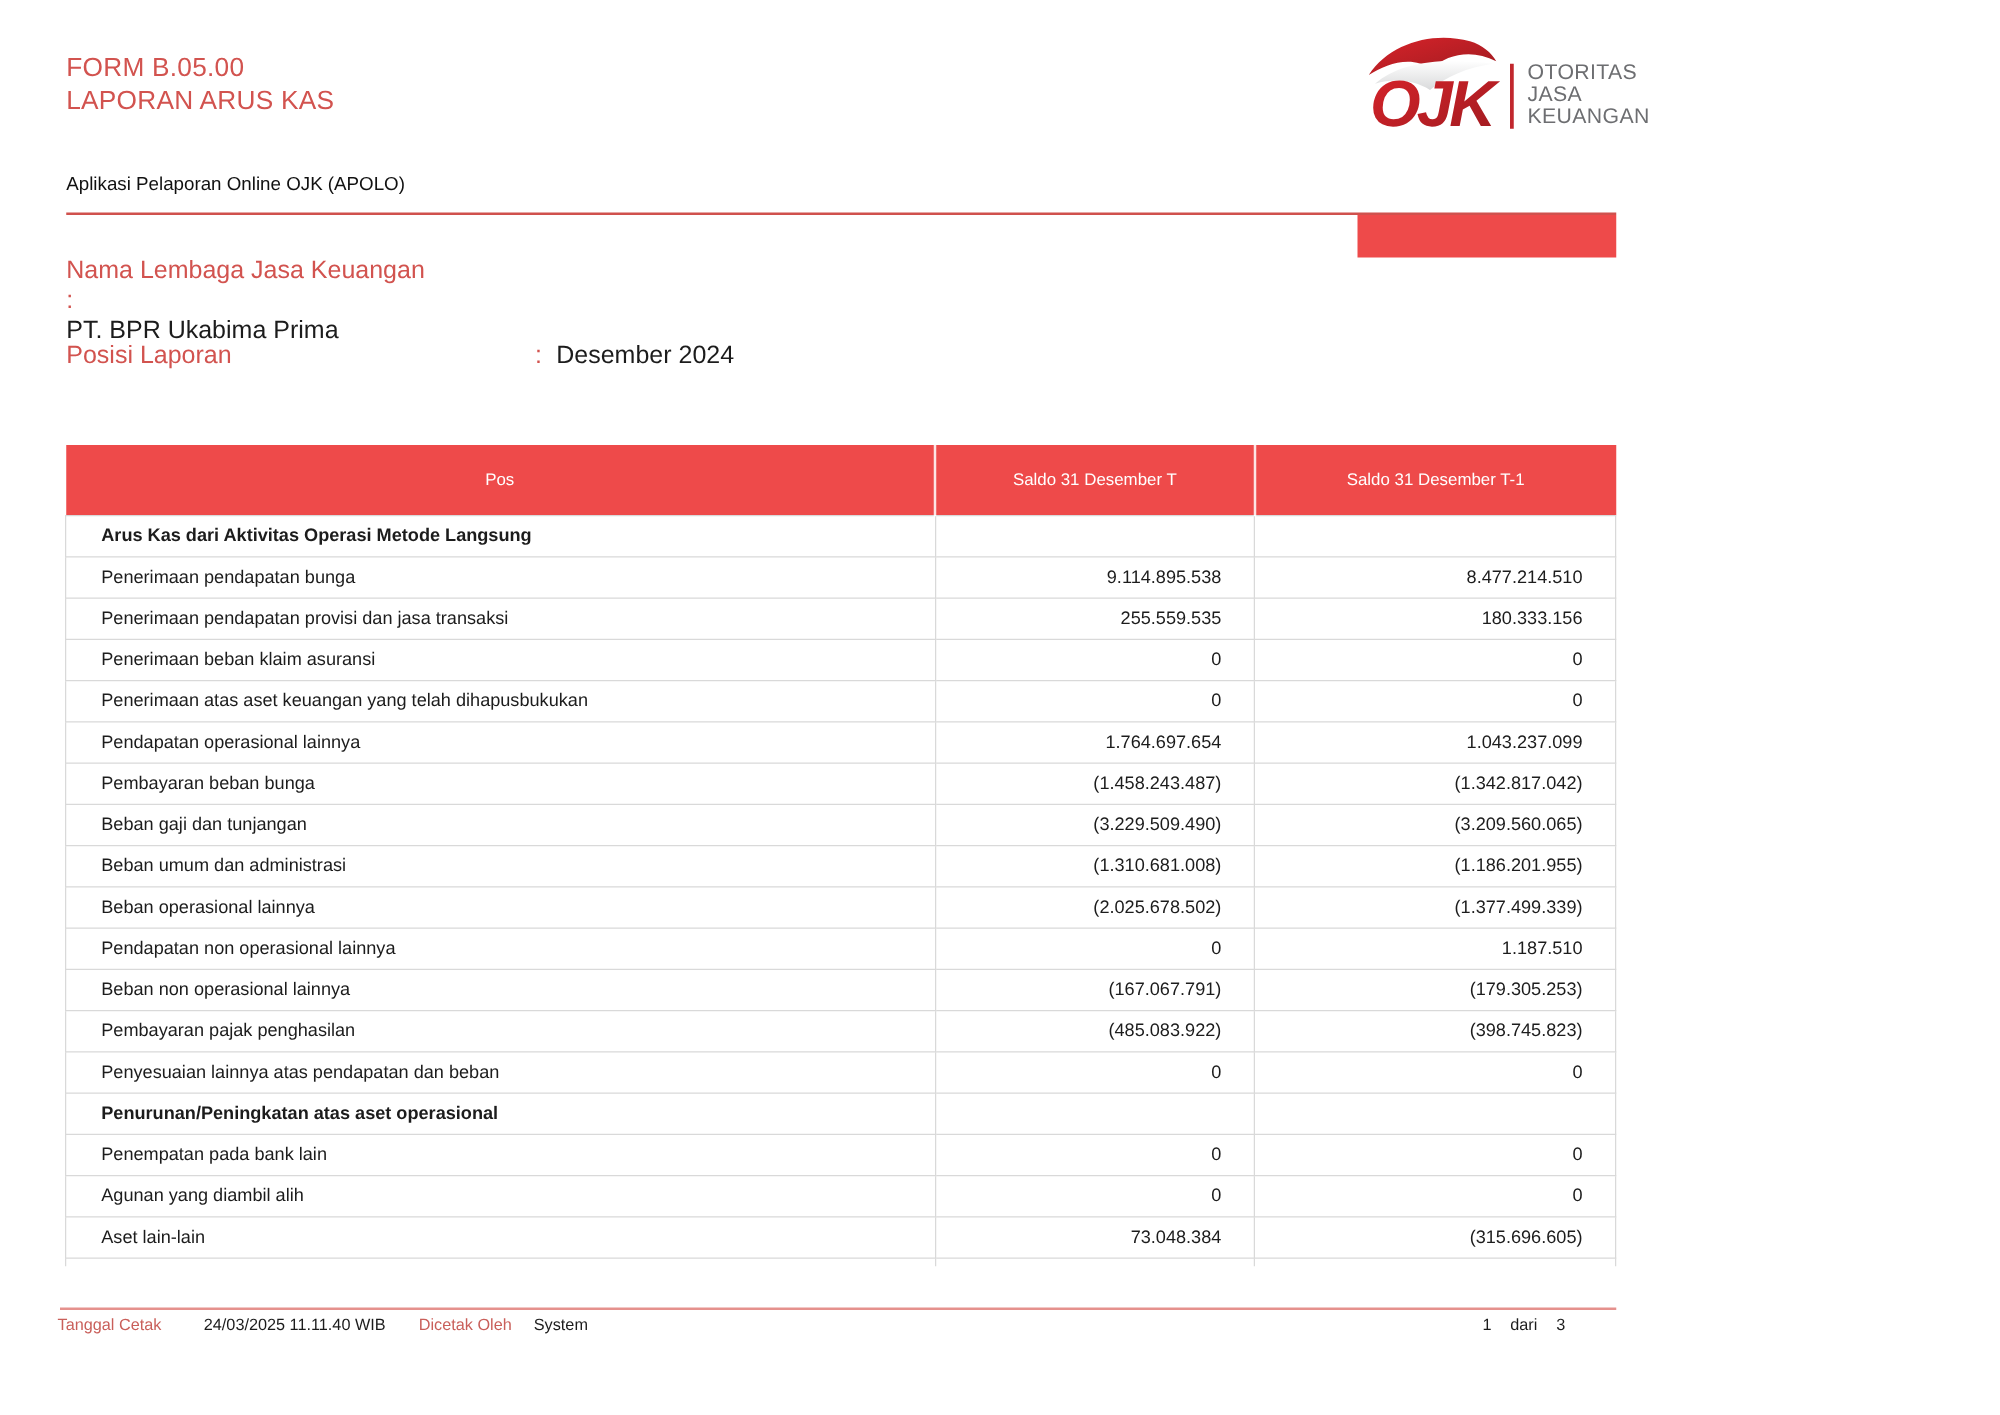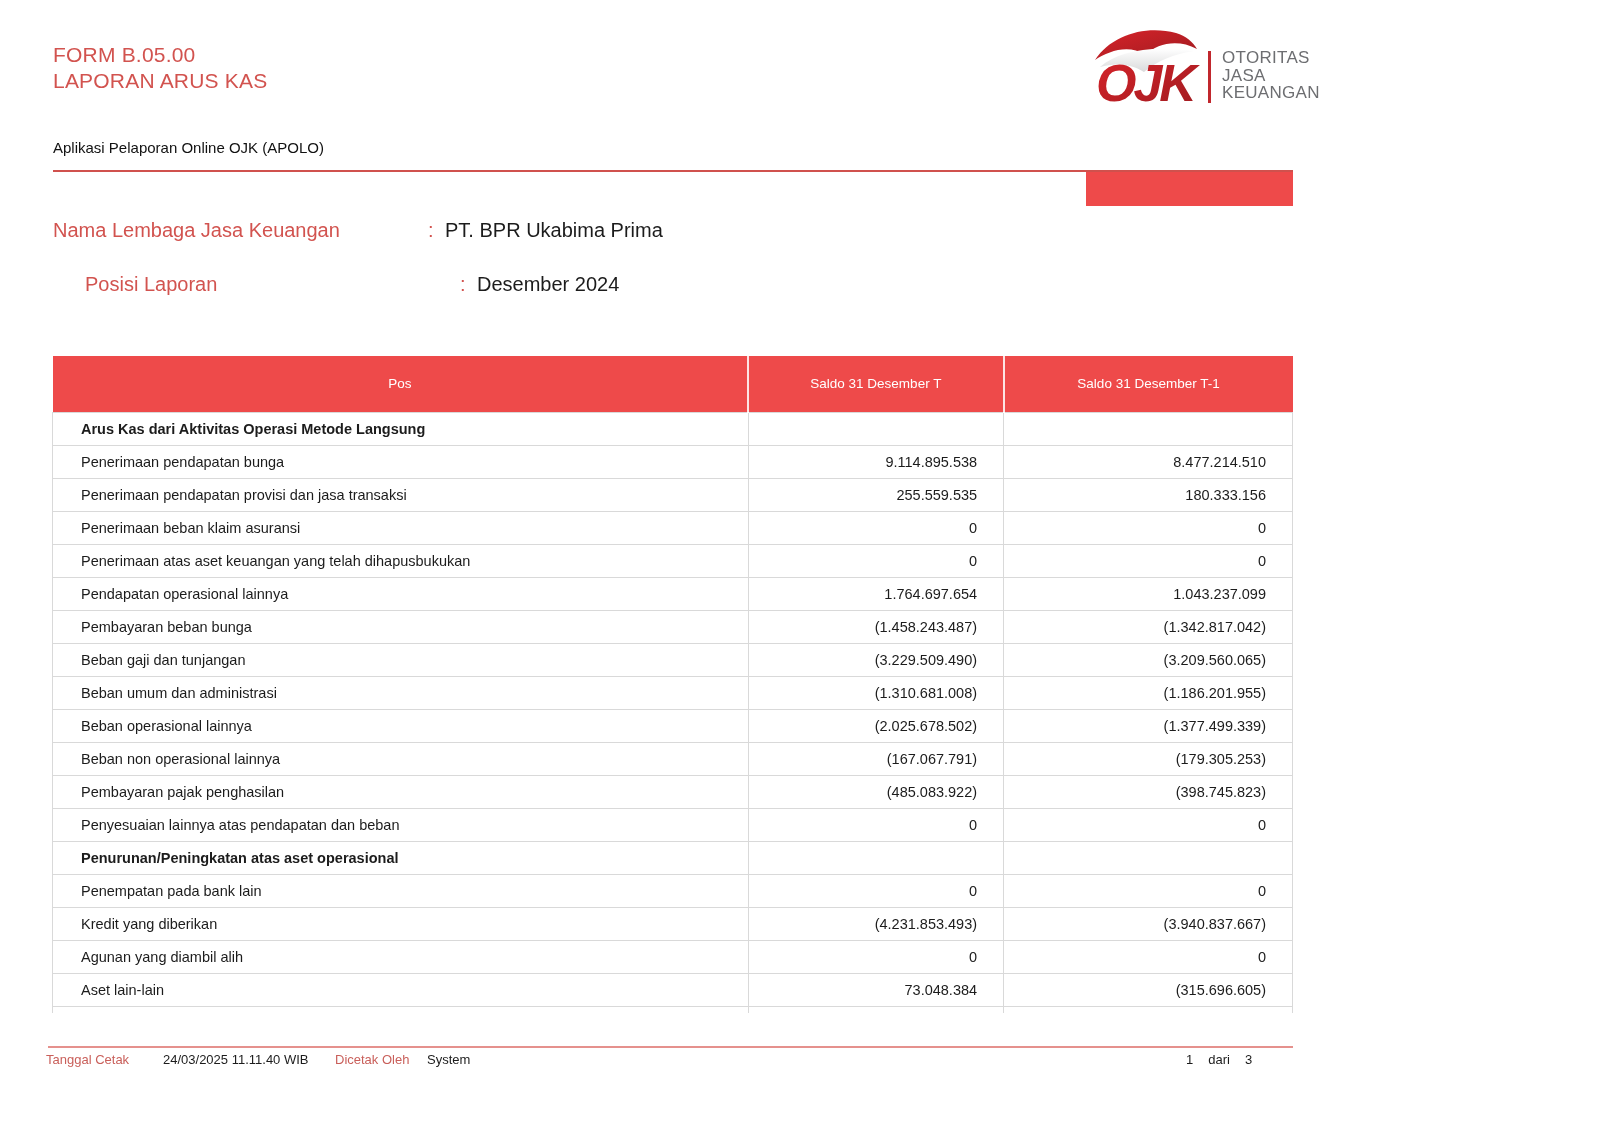--- a/index.html
+++ b/index.html
@@ -27,22 +27,22 @@
   .logo-sep{width:3px;height:52px;background:var(--logo-red);margin:27px 11px 0 6px;}
   .logo-org{margin-top:25px;font-size:17px;line-height:17.5px;color:var(--logo-gray);letter-spacing:.3px;font-weight:500;}
 
   
   .apolo{position:absolute;left:53px;top:139px;font-size:15px;color:#111;}
   .rule-top{position:absolute;left:53px;top:170px;width:1240px;height:2px;background:var(--rule-red);}
   .red-box{position:absolute;left:1086px;top:172px;width:207px;height:34px;background:var(--accent-red);}
 
   
   .info-row{position:absolute;left:53px;display:flex;font-size:20px;line-height:24px;}
-  .info-row-1{top:218px;}
-  .info-row-2{top:272px;margin-left:32px;}
+  .info-row-1{top:204px;flex-direction:column;}
+  .info-row-2{top:272px;}
   .info-label{color:var(--text-red);width:375px;}
   .info-colon{color:var(--text-red);width:17px;}
   .info-value{color:var(--text-black);}
 
   
   .report-table{position:absolute;left:52px;top:356px;width:1241px;border-collapse:collapse;table-layout:fixed;}
   .report-table th{background:var(--accent-red);color:#fff;font-weight:400;font-size:13.5px;height:56px;text-align:center;vertical-align:middle;}
   .report-table th + th{border-left:2px solid rgba(255,255,255,.85);}
   .report-table td{height:33px;font-size:14.5px;border:1px solid var(--border-gray);vertical-align:middle;background:#fff;}
   .report-table td.pos{padding-left:28px;text-align:left;}
@@ -167,20 +167,25 @@
           <td class="pos">Beban umum dan administrasi</td>
           <td class="num">(1.310.681.008)</td>
           <td class="num">(1.186.201.955)</td>
         </tr>
         <tr>
           <td class="pos">Beban operasional lainnya</td>
           <td class="num">(2.025.678.502)</td>
           <td class="num">(1.377.499.339)</td>
         </tr>
         <tr>
+          <td class="pos">Pendapatan non operasional lainnya</td>
+          <td class="num">0</td>
+          <td class="num">1.187.510</td>
+        </tr>
+        <tr>
           <td class="pos">Beban non operasional lainnya</td>
           <td class="num">(167.067.791)</td>
           <td class="num">(179.305.253)</td>
         </tr>
         <tr>
           <td class="pos">Pembayaran pajak penghasilan</td>
           <td class="num">(485.083.922)</td>
           <td class="num">(398.745.823)</td>
         </tr>
         <tr>
@@ -190,25 +195,20 @@
         </tr>
         <tr class="bold">
           <td class="pos">Penurunan/Peningkatan atas aset operasional</td>
           <td class="num"></td>
           <td class="num"></td>
         </tr>
         <tr>
           <td class="pos">Penempatan pada bank lain</td>
           <td class="num">0</td>
           <td class="num">0</td>
-        </tr>
-        <tr>
-          <td class="pos">Kredit yang diberikan</td>
-          <td class="num">(4.231.853.493)</td>
-          <td class="num">(3.940.837.667)</td>
         </tr>
         <tr>
           <td class="pos">Agunan yang diambil alih</td>
           <td class="num">0</td>
           <td class="num">0</td>
         </tr>
         <tr>
           <td class="pos">Aset lain-lain</td>
           <td class="num">73.048.384</td>
           <td class="num">(315.696.605)</td>

